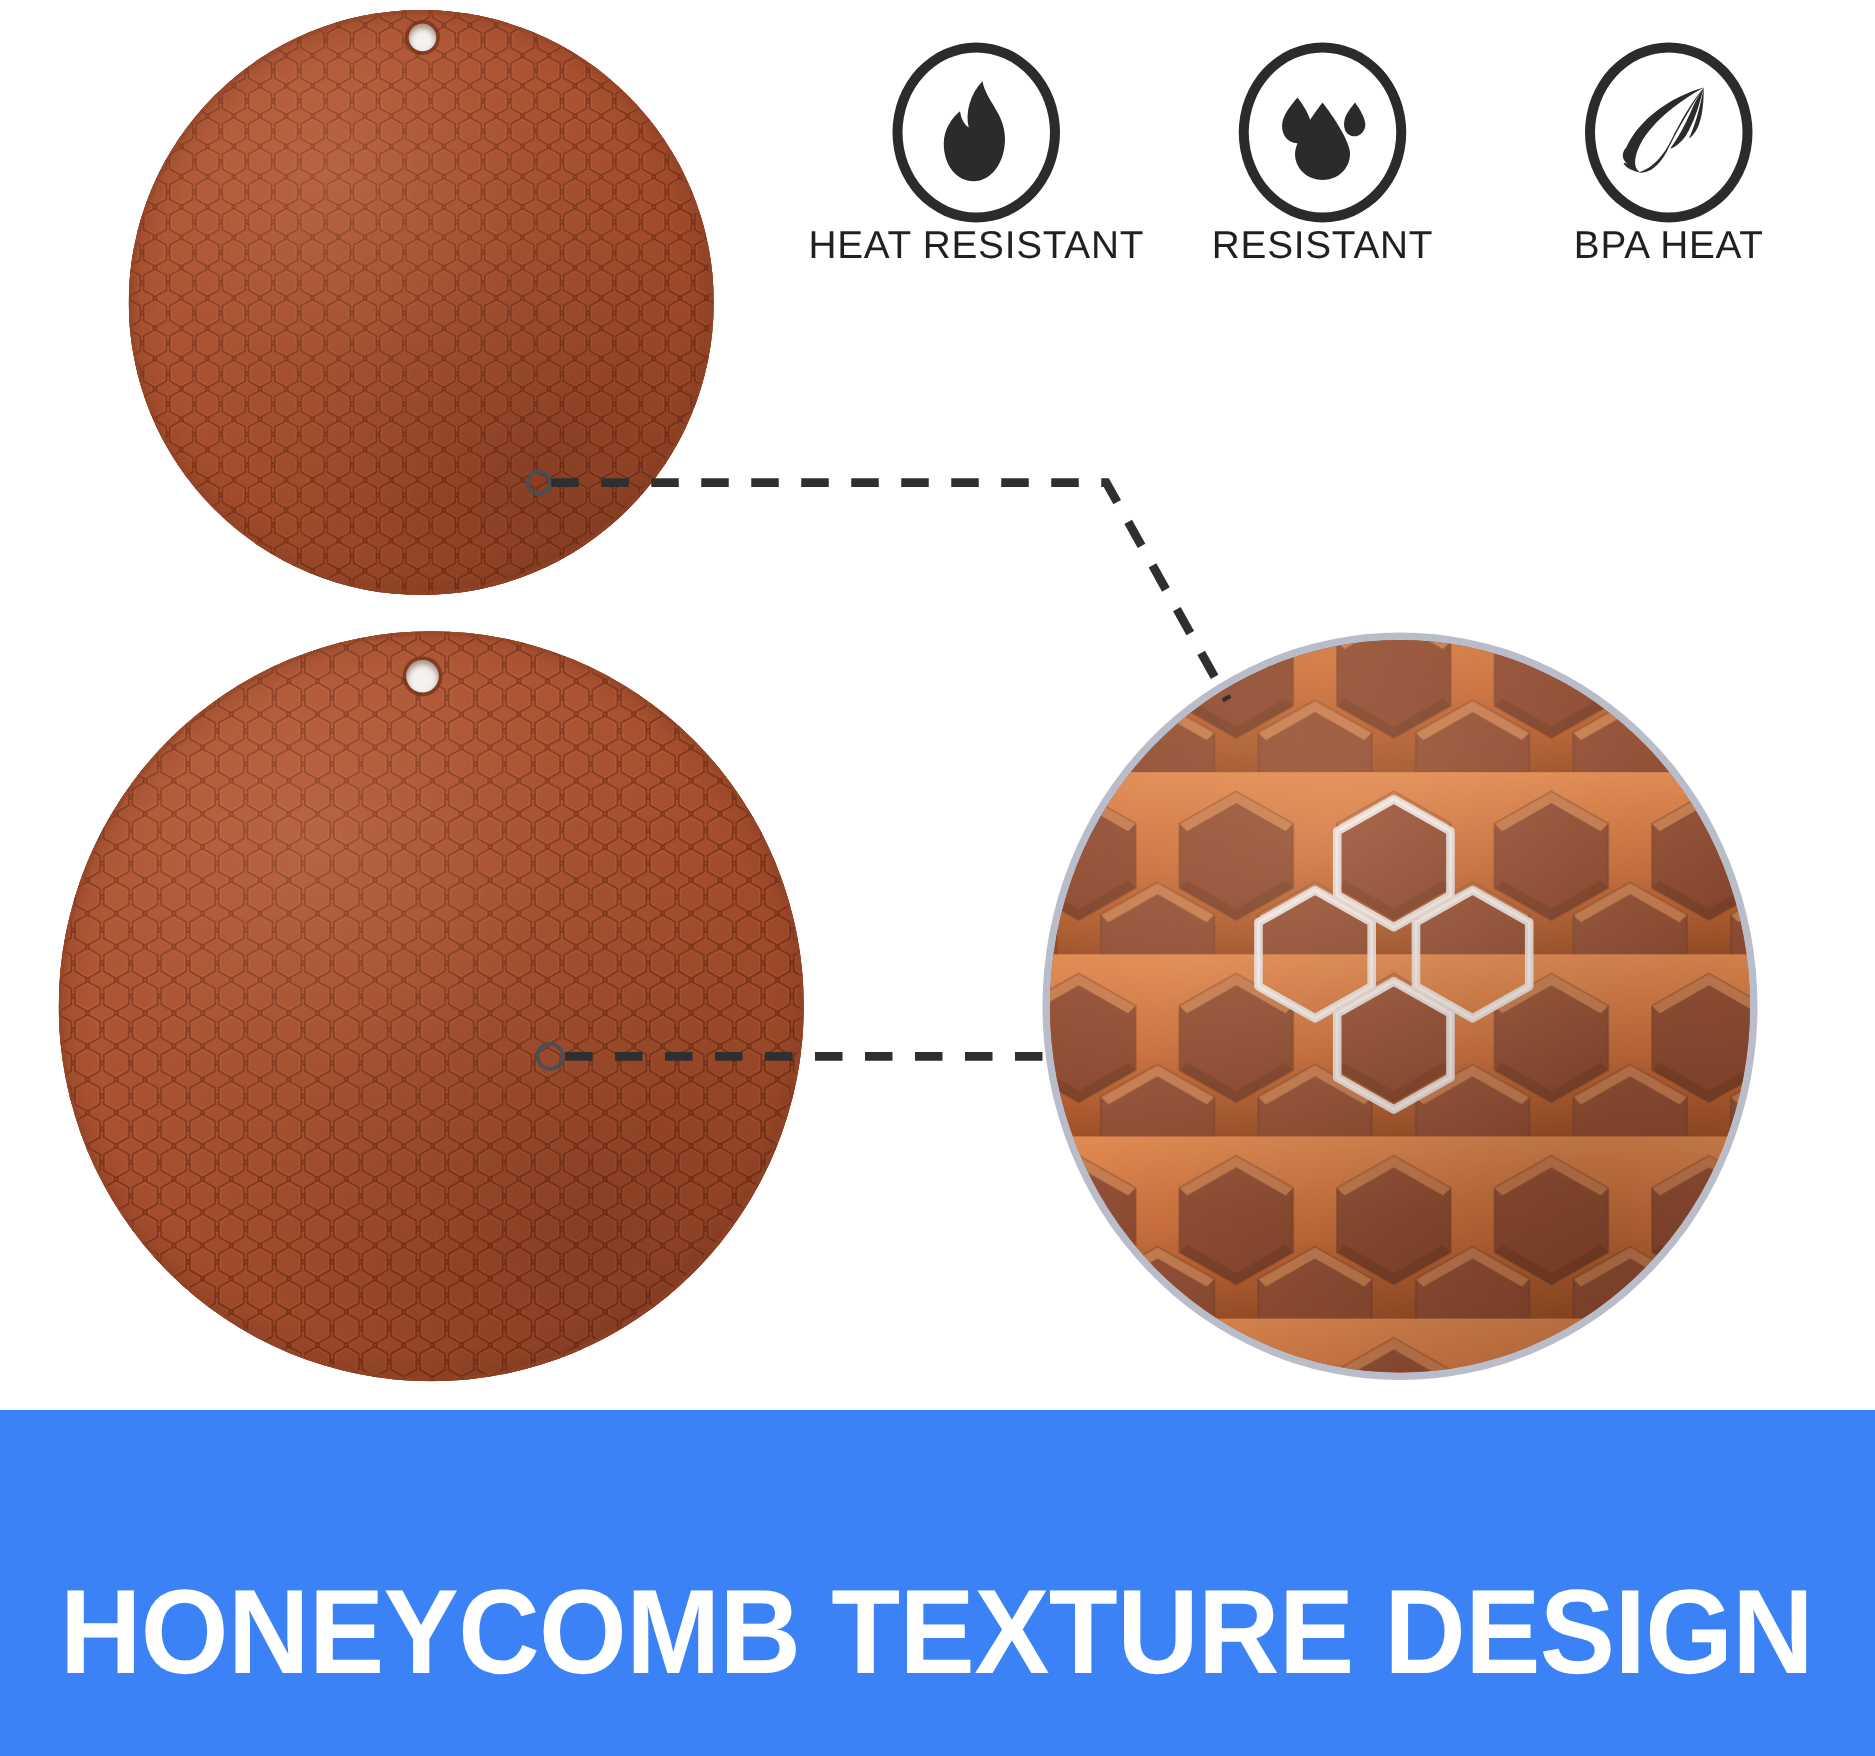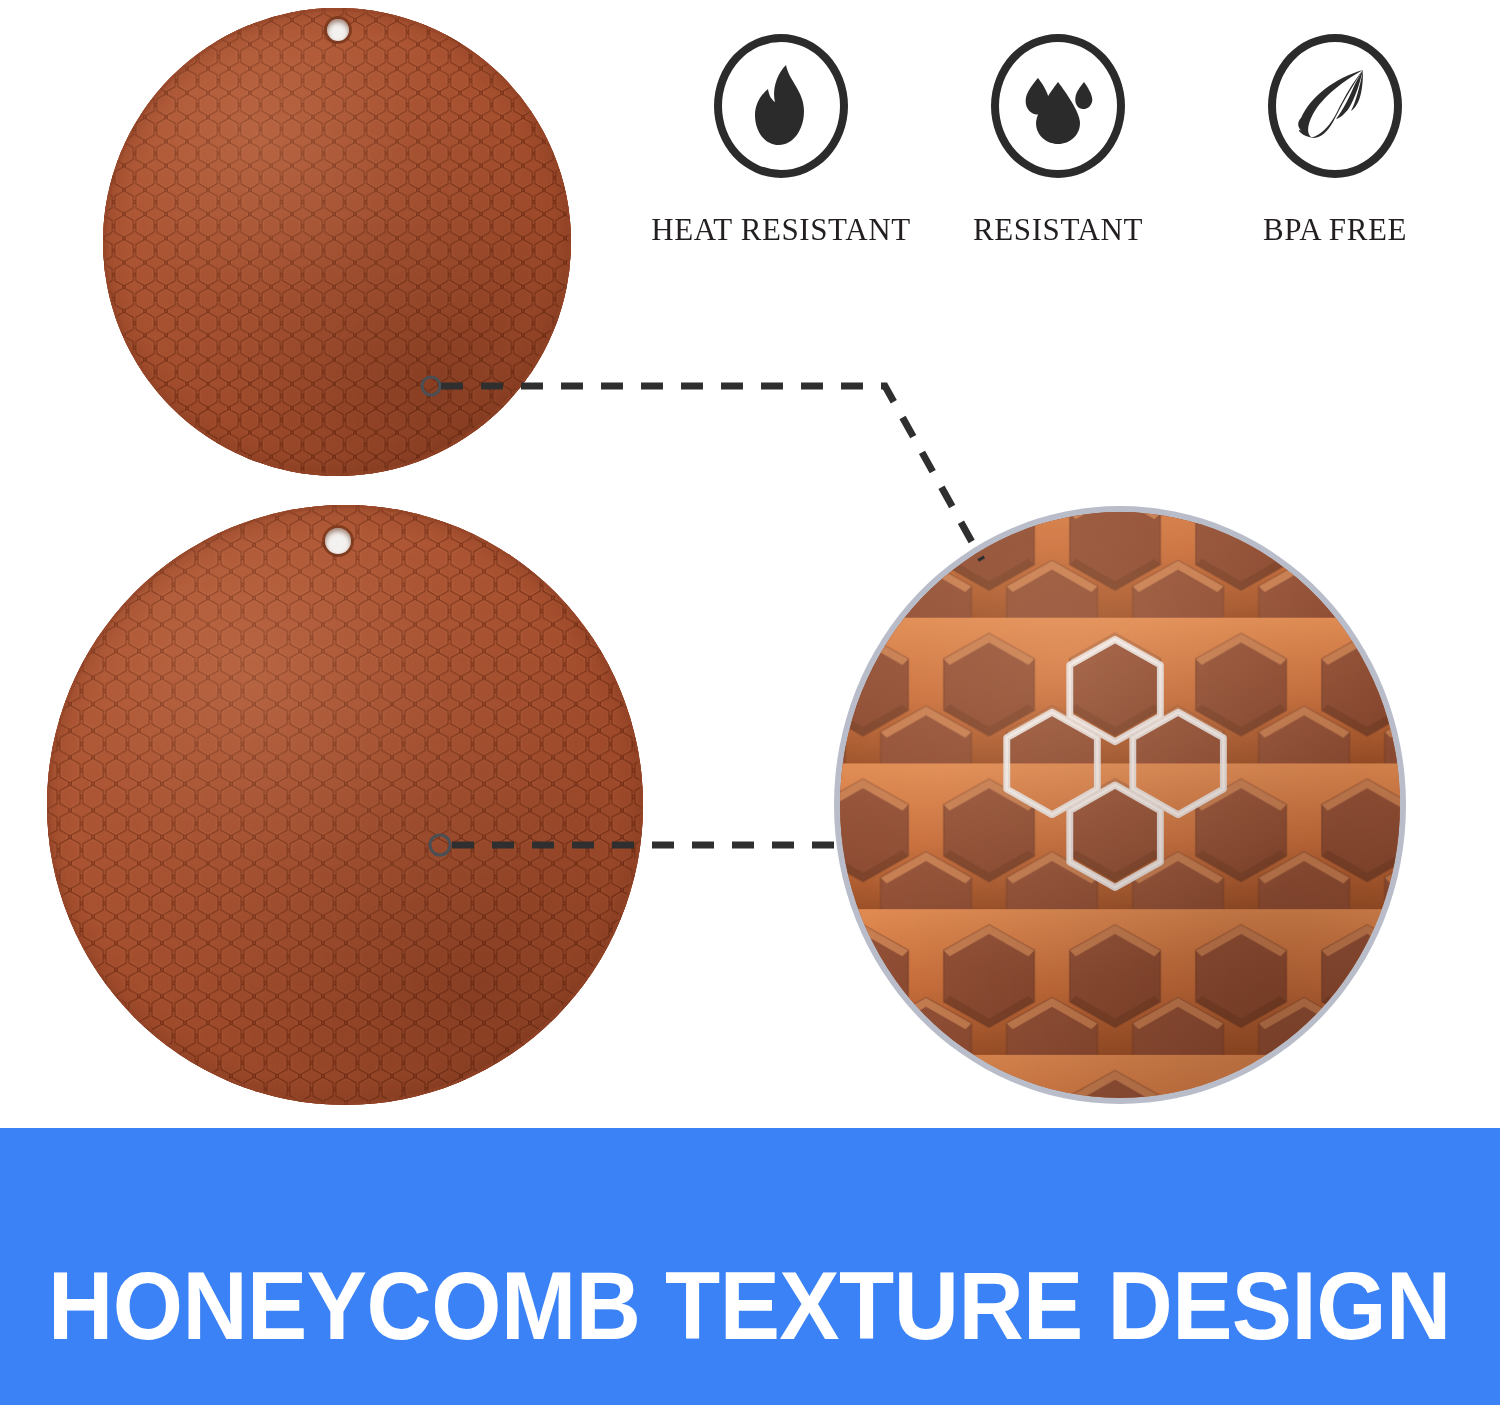--- a/index.html
+++ b/index.html
@@ -130,27 +130,25 @@
     height: 144px;
     border-radius: 50%;
     border: 8px solid #2b2b2b;
     box-sizing: border-box;
     display: flex;
     align-items: center;
     justify-content: center;
     background: #ffffff;
   }
   .feature-label {
-    margin-top: 34px;
     font-size: 31px;
     letter-spacing: 0.6px;
     color: #231f20;
     white-space: nowrap;
     font-weight: 400;
-    font-family: Liberation Serif, serif;
   }
 
   
   .banner {
     position: absolute;
     left: 0;
     top: 1128px;
     width: 1500px;
     height: 355px;
     background: #3b82f6;
@@ -332,21 +330,21 @@
                    C6 70 2 60 10 66 C4 62 4 56 8 52
                    C18 30 42 12 70 4 Z" fill="#2b2b2b"></path>
           <path d="M70 4 C58 22 48 40 40 56 C34 67 26 73 18 72
                    C30 68 38 58 44 46 C52 30 60 16 70 4 Z" fill="#2b2b2b"></path>
           <path d="M70 4 C66 20 62 32 56 42 C52 48 47 52 43 53
                    C50 44 57 30 62 18 C65 12 68 7 70 4 Z" fill="#2b2b2b"></path>
           <path d="M70 4 C70 16 69 26 66 34 C64 39 61 43 58 45
                    C63 35 67 20 70 4 Z" fill="#2b2b2b"></path>
         </svg>
       </div>
-      <div class="feature-label">BPA FREE</div>
+      <div class="feature-label">BPA HEAT</div>
     </div>
 
   </div>
 
   <div class="banner">
     <div class="banner-title">HONEYCOMB TEXTURE DESIGN</div>
   </div>
 
 </div>
 

